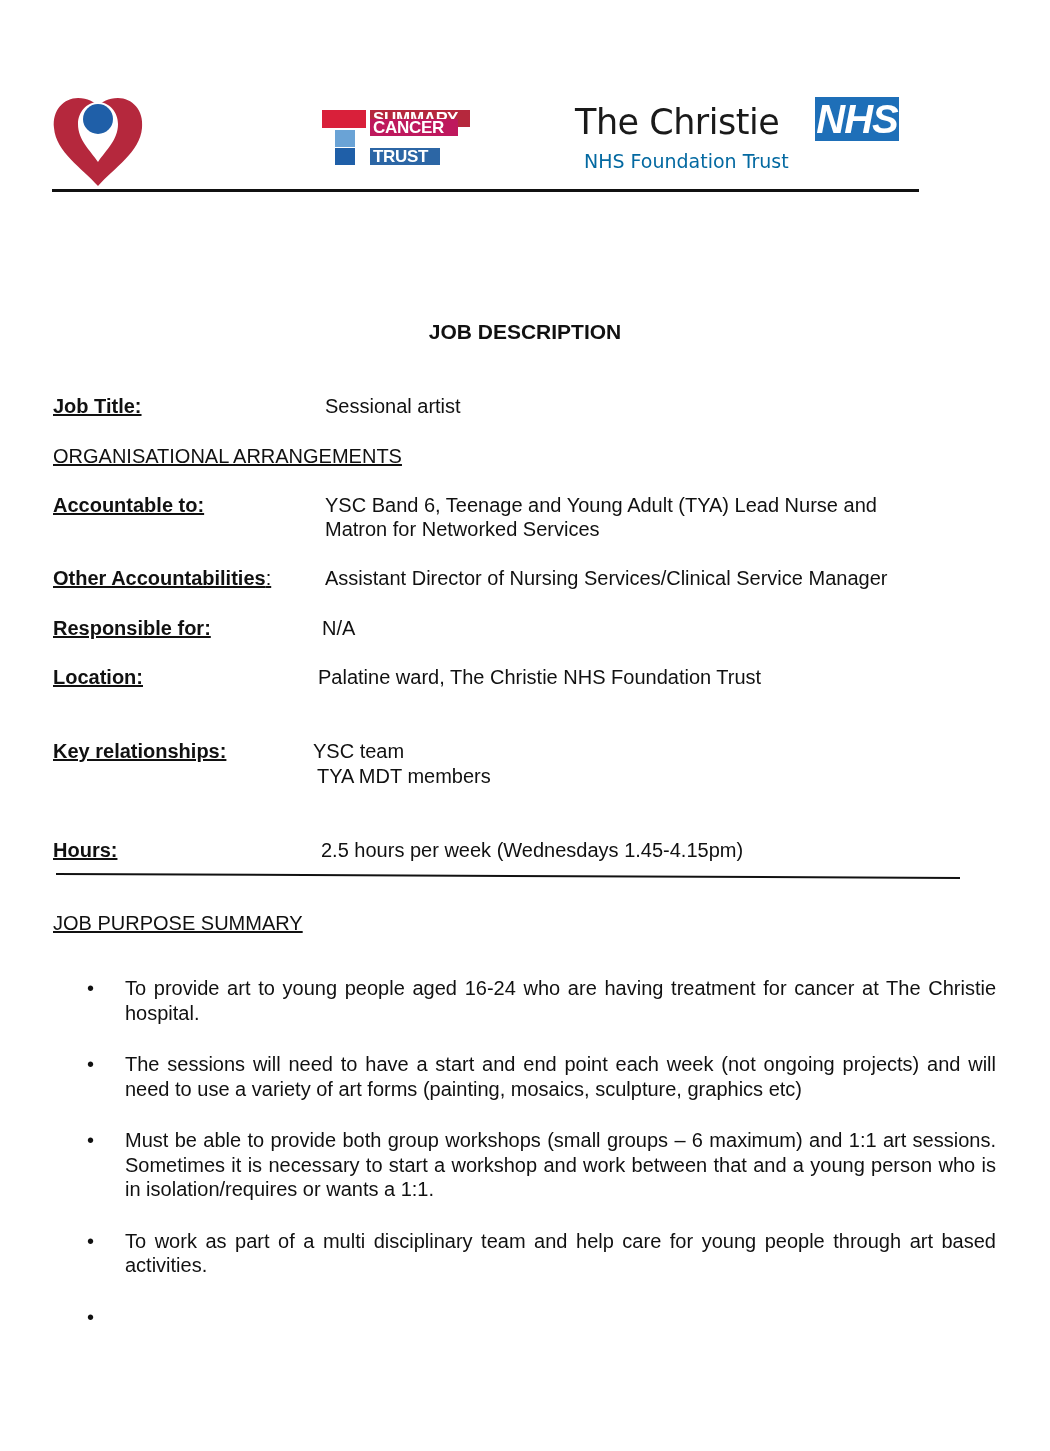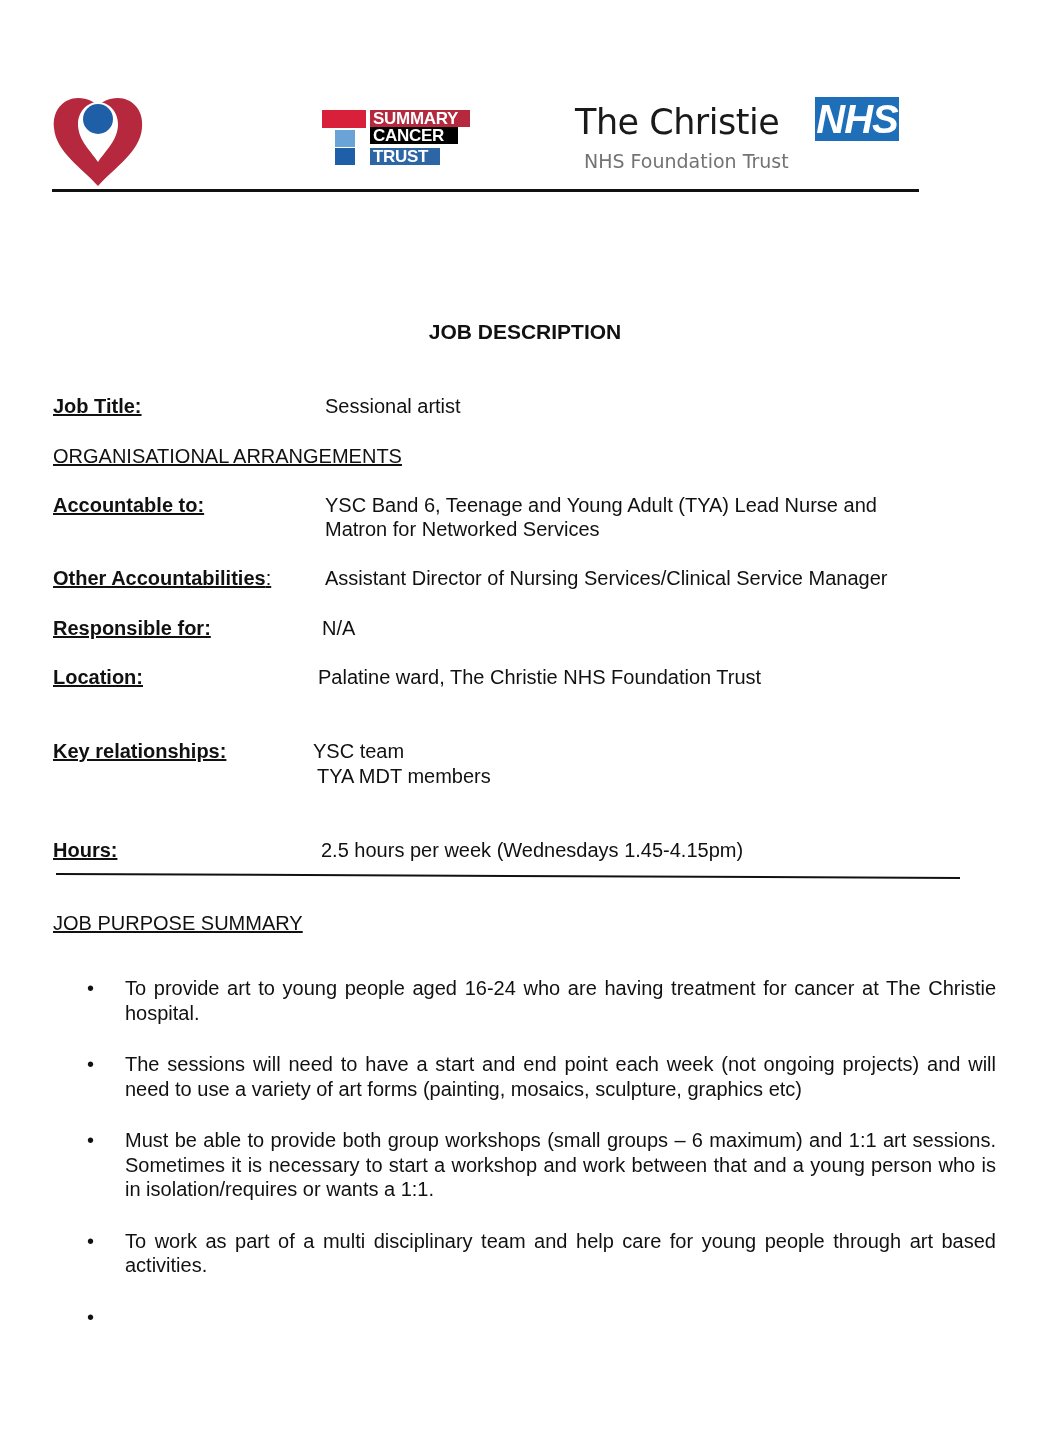--- a/index.html
+++ b/index.html
@@ -14,29 +14,29 @@
     .tct-logo { left: 322px; top: 108px; width: 148px; height: 58px; }
     .tct-bar-red { position: absolute; left: 0; top: 2px; width: 44px; height: 18px; background: #d9203a; }
     .tct-sq1 { position: absolute; left: 13px; top: 22px; width: 20px; height: 17px; background: #6aa3d6; }
     .tct-sq2 { position: absolute; left: 13px; top: 40px; width: 20px; height: 17px; background: #1f5fa8; }
     .tct-word {
       position: absolute; left: 48px; height: 17px; padding: 0 3px;
       font-family: "Liberation Sans", sans-serif; font-weight: bold;
       font-size: 17px; line-height: 17px; color: #ffffff; letter-spacing: -0.3px;
     }
     .tct-w1 { top: 2px; background: #b5283d; width: 94px; }
-    .tct-w2 { top: 19px; background: #000000; width: 82px; }
+    .tct-w2 { top: 11px; background: #be185d; width: 82px; }
     .tct-w3 { top: 40px; background: #2c66a5; width: 64px; }
 
     .christie-name {
       left: 575px; top: 102px; font-size: 35px; color: #1a1a1a;
       font-family: "DejaVu Sans", sans-serif; letter-spacing: -0.5px; white-space: nowrap;
     }
     .christie-sub {
-      left: 584px; top: 150px; font-size: 19px; color: #737373;
+      left: 584px; top: 150px; font-size: 19px; color: #0369a1;
       font-family: "DejaVu Sans", sans-serif; white-space: nowrap;
     }
     .nhs-box {
       left: 815px; top: 97px; width: 84px; height: 44px; background: #1e6fb8;
       color: #ffffff; font-weight: bold; font-style: italic;
       font-family: "Liberation Sans", sans-serif; font-size: 40px; line-height: 44px;
       text-align: center; letter-spacing: -1px;
     }
     .header-rule { left: 52px; top: 189px; width: 867px; height: 3px; background: #111; }
 

